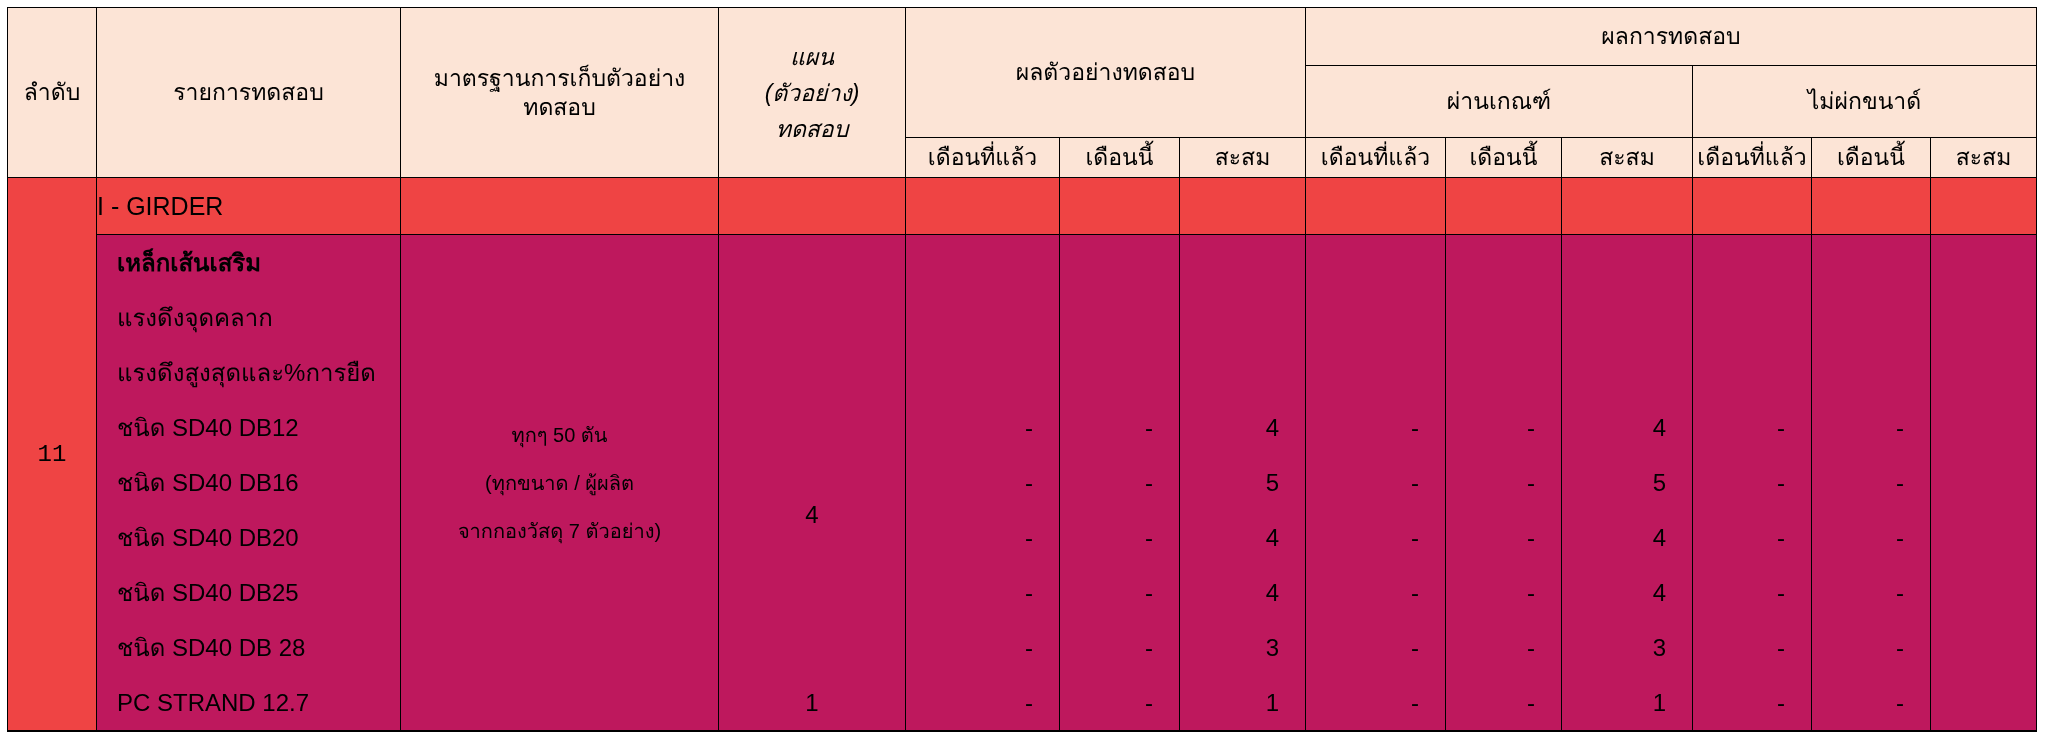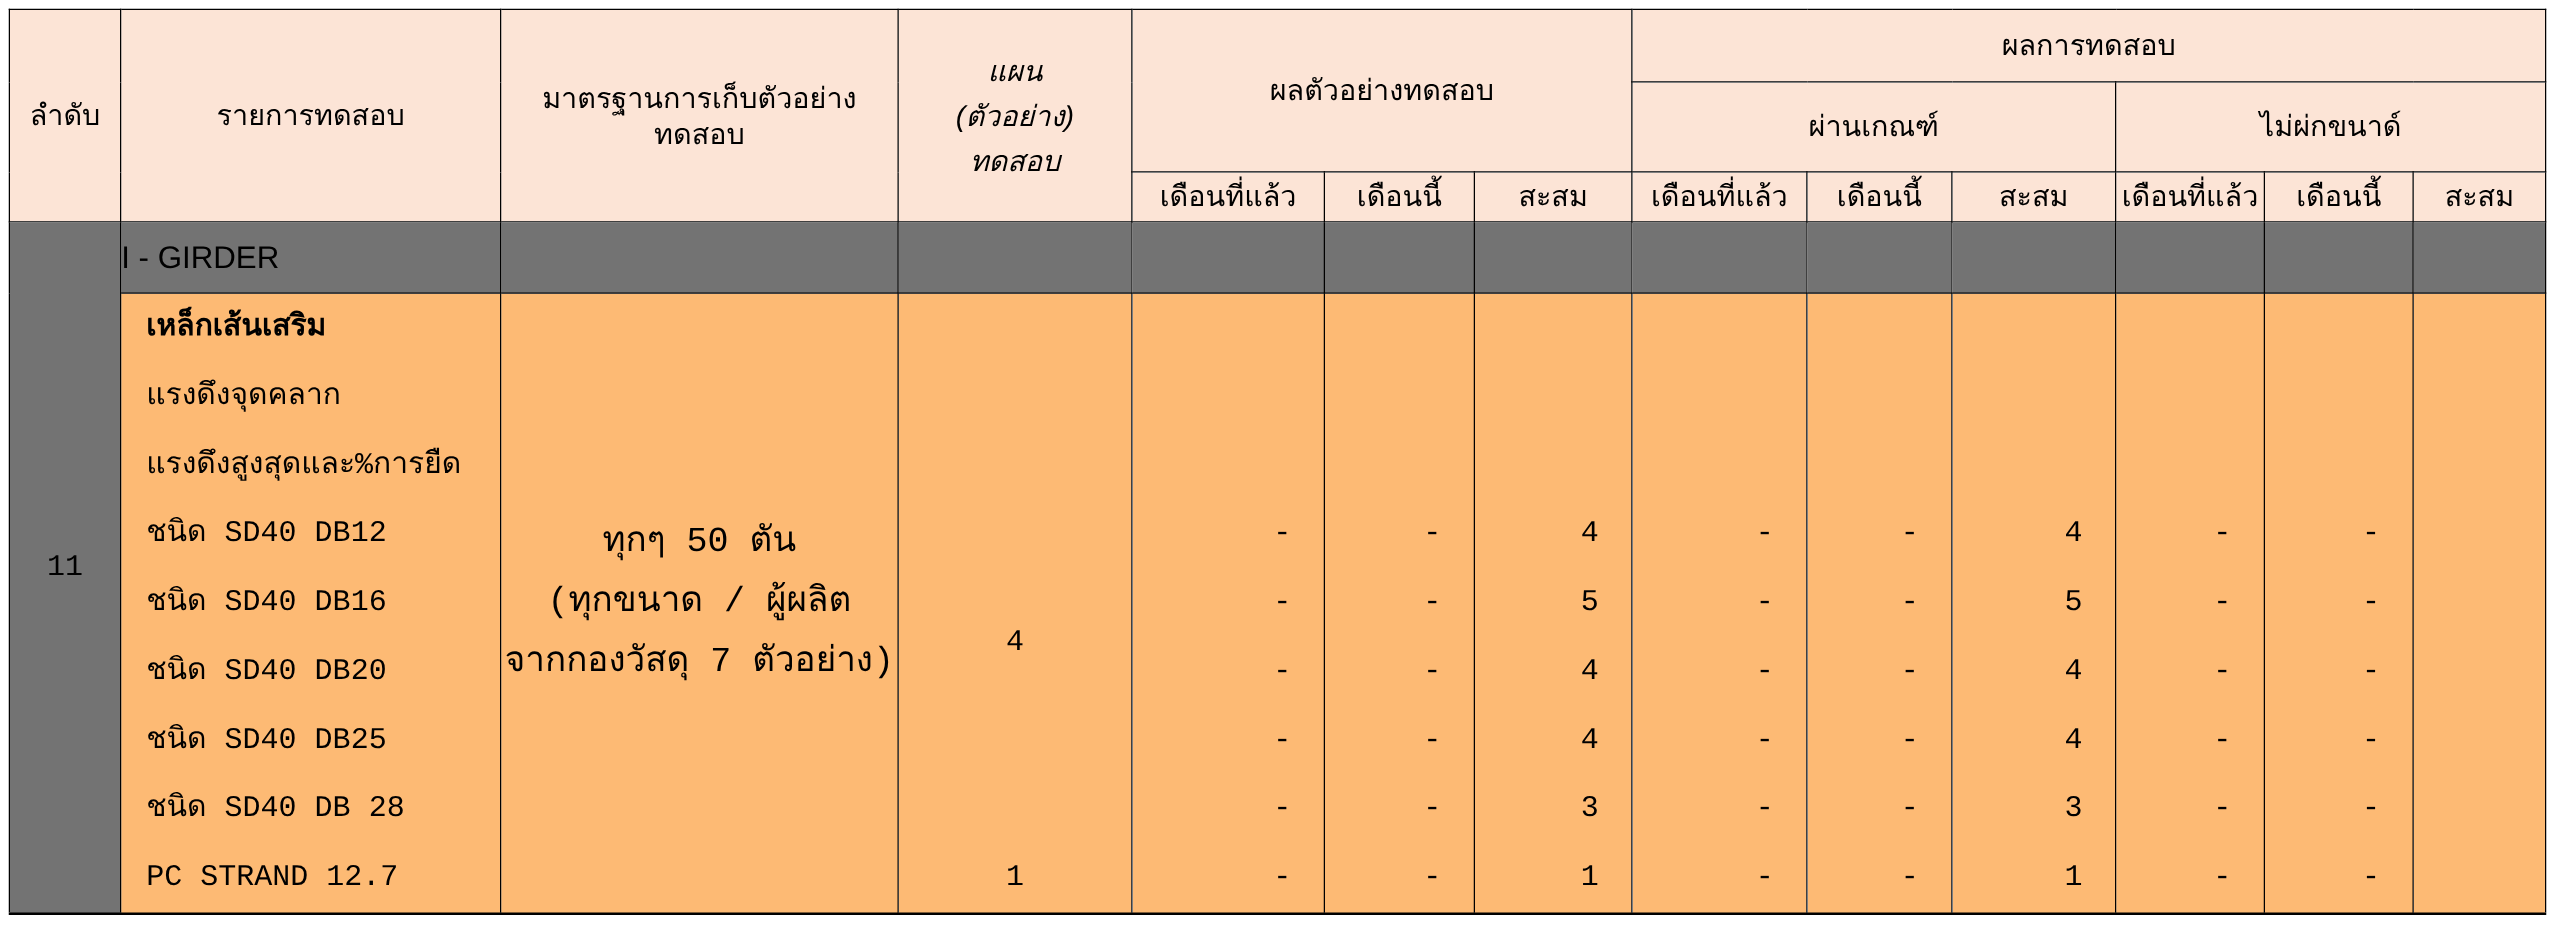--- a/index.html
+++ b/index.html
@@ -6,33 +6,33 @@
   .page{position:relative;width:2045px;height:750px;background:#ffffff;overflow:hidden;
         font-family:"Liberation Sans", sans-serif;color:#000;}
   table.report{border-collapse:collapse;table-layout:fixed;margin:7px 0 0 7px;
         border:1px solid #000;border-bottom:2px solid #000;}
   table.report th, table.report td{border:1px solid #000;padding:0;overflow:hidden;}
   
   thead th{background:#FCE4D6;font-weight:normal;font-size:23px;text-align:center;vertical-align:middle;line-height:1.25;}
   .rowA{height:58px;} .rowB{height:72px;} .rowC{height:40px;padding-left:24px;}
   .plan-line{line-height:36px;font-style:italic;}
   
-  .section-row td{background:#737373;height:56px;}
+  .section-row td{background:#ef4444;height:56px;}
   .section-title{font-size:25px;text-align:left;padding-left:20px;vertical-align:middle;}
   
   .order-cell{background:#ffffff;font-size:24px;text-align:center;vertical-align:middle;font-family:Liberation Mono, monospace;}
   
-  .tall-row td{height:495px;vertical-align:top;background:#fdba74;font-family:Liberation Mono, monospace;}
+  .tall-row td{height:495px;vertical-align:top;background:#be185d;}
   .stack{display:flex;flex-direction:column;}
   .slot{height:55px;line-height:55px;white-space:nowrap;font-size:24px;}
   .item-slot{text-align:left;padding-left:20px;}
   .num-slot{text-align:right;padding-right:26px;}
   .bold{font-weight:bold;}
   .standard-cell{vertical-align:middle !important;}
-  .standard-block{display:flex;flex-direction:column;justify-content:center;text-align:center;font-size:28px;line-height:48px;}
+  .standard-block{display:flex;flex-direction:column;justify-content:center;text-align:center;font-size:20px;line-height:48px;}
   .plan-cell-inner{position:relative;width:100%;height:495px;}
   .plan-val{position:absolute;left:0;width:100%;text-align:center;font-size:24px;height:55px;line-height:55px;}
 </style>
 </head>
 <body>
 
 <div class="page">
   <table class="report">
     <colgroup>
       <col style="width:89px">

